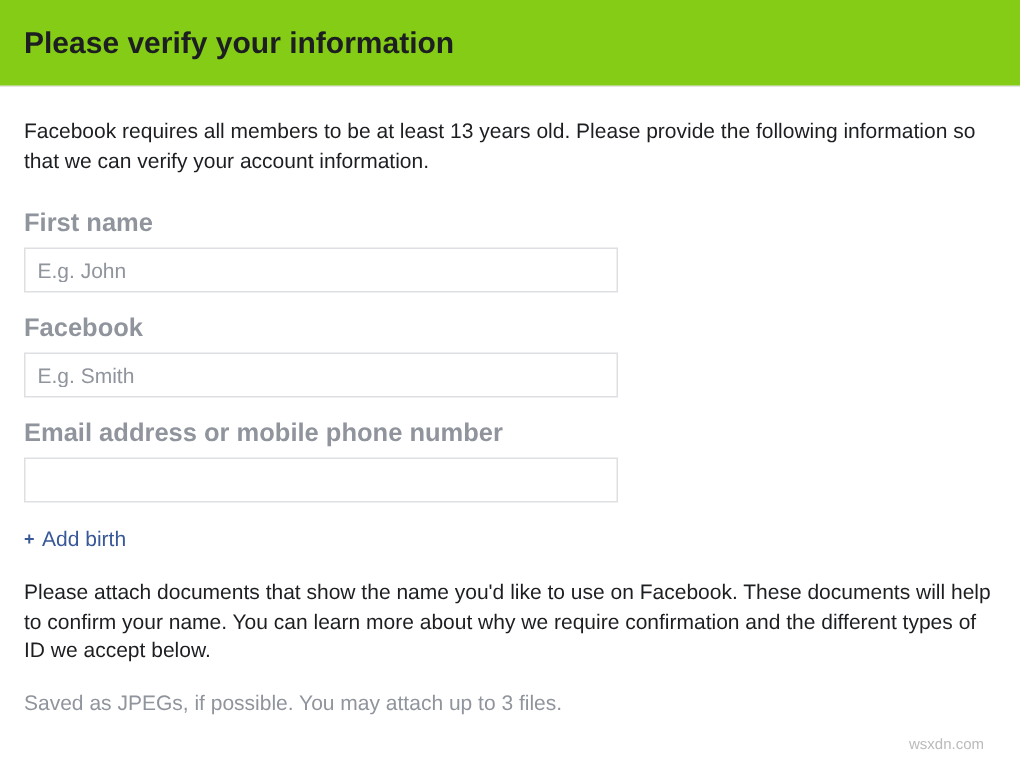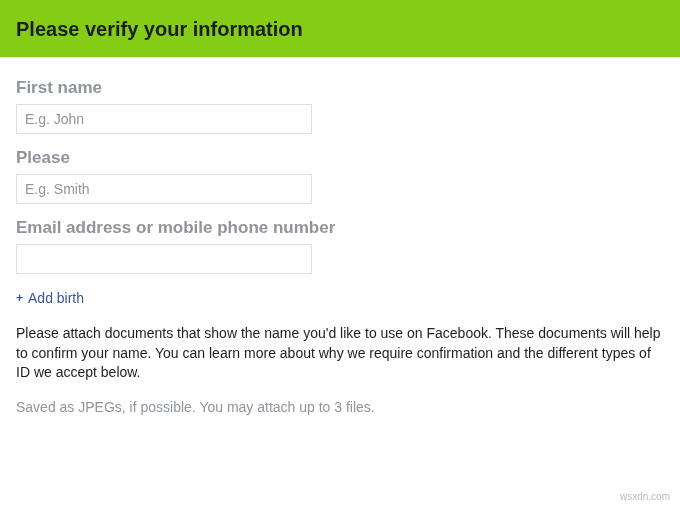--- a/index.html
+++ b/index.html
@@ -38,21 +38,21 @@
       margin-bottom: 14px;
     }
     .label {
       color: #90949c;
       font-weight: bold;
       font-size: 17px;
       margin-bottom: 6px;
       display: block;
     }
     .text-input {
-      width: 296px;
+      width: 396px;
       height: 30px;
       padding: 5px 8px;
       border: 1px solid #dddfe2;
       font-size: 14px;
       color: #1c1e21;
       font-family: inherit;
     }
     .text-input::placeholder {
       color: #90949c;
     }
@@ -77,42 +77,43 @@
       margin-bottom: 16px;
     }
     .hint {
       color: #90949c;
       font-size: 14px;
       margin-bottom: 8px;
     }
     .watermark {
       position: absolute;
       bottom: 4px;
-      right: 10px;
+      right: 24px;
       font-size: 10px;
       color: #bbb;
       font-family: Arial, sans-serif;
     }
   </style>
 </head>
 <body>
 
 <div class="header">
   <h1>Please verify your information</h1>
 </div>
 
 <div class="content">
+  <p class="intro">Facebook requires all members to be at least 13 years old. Please provide the following information so that we can verify your account information.</p>
 
   <div class="field">
     <label class="label">First name</label>
     <input type="text" class="text-input" placeholder="E.g. John" style="">
   </div>
 
   <div class="field">
-    <label class="label">Please</label>
+    <label class="label">Facebook</label>
     <input type="text" class="text-input" placeholder="E.g. Smith" style="">
   </div>
 
   <div class="field">
     <label class="label">Email address or mobile phone number</label>
     <input type="text" class="text-input" style="">
   </div>
 
   <div class="field">
     <div class="add-year">

